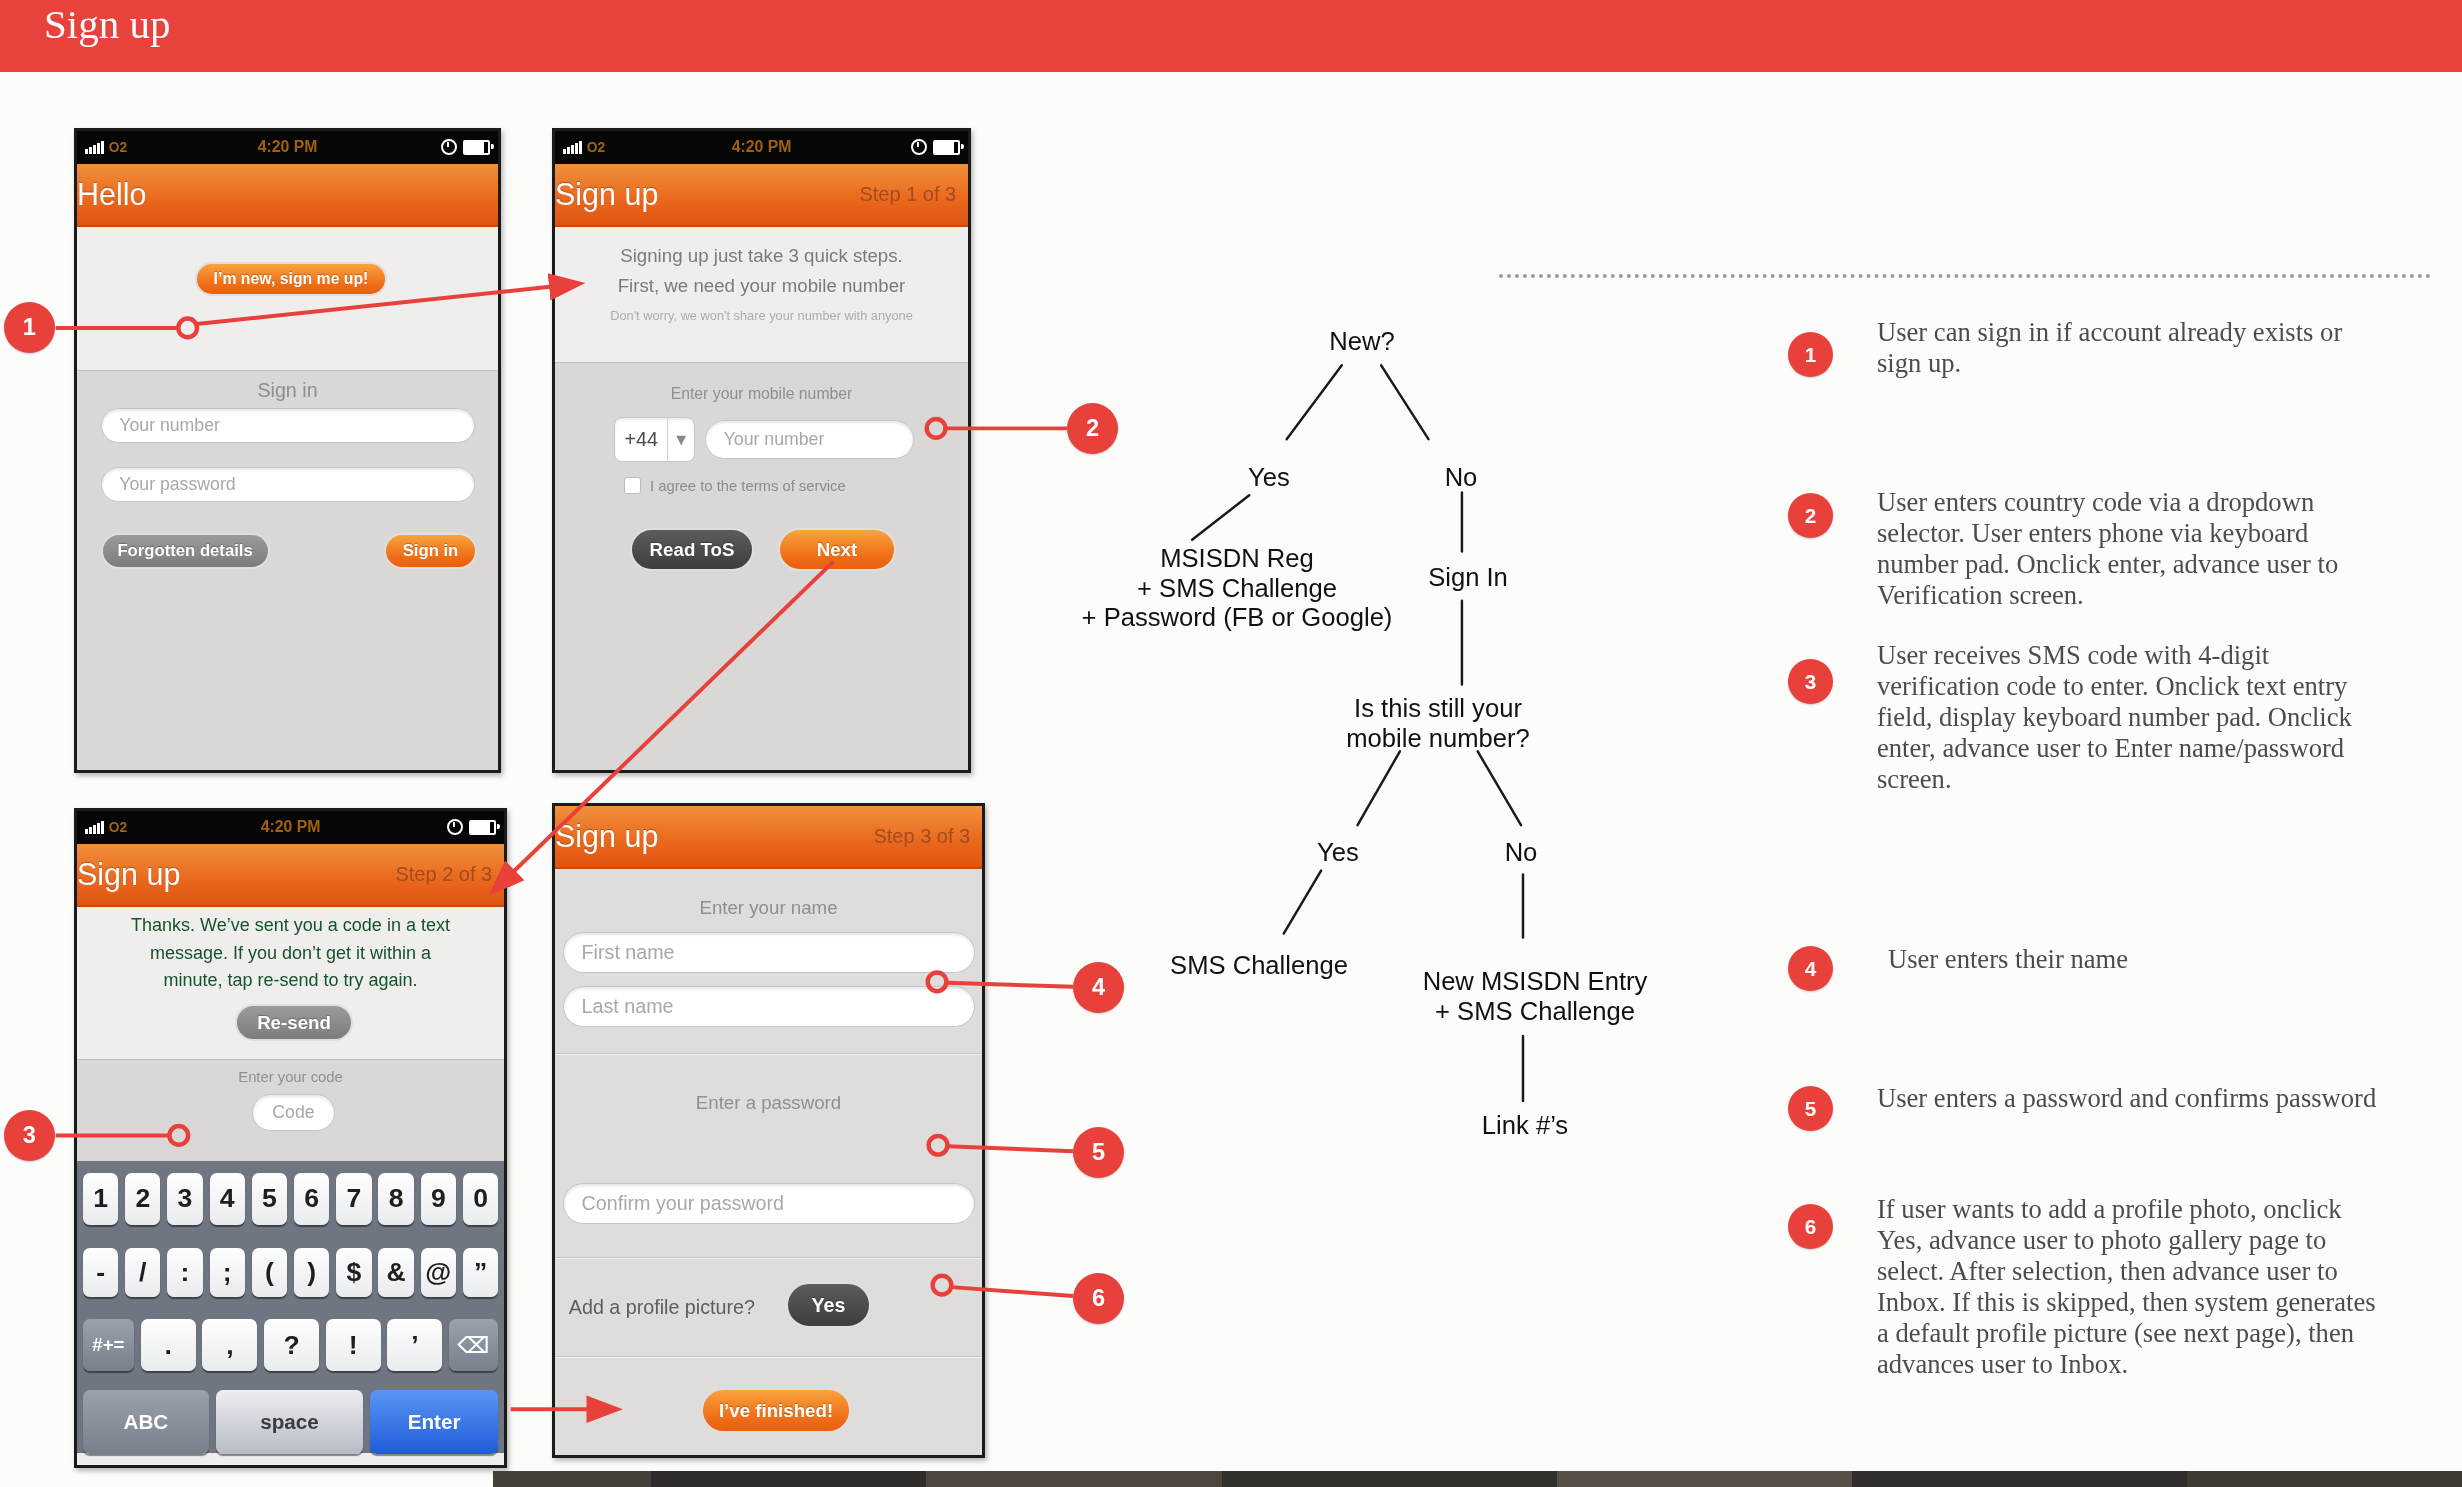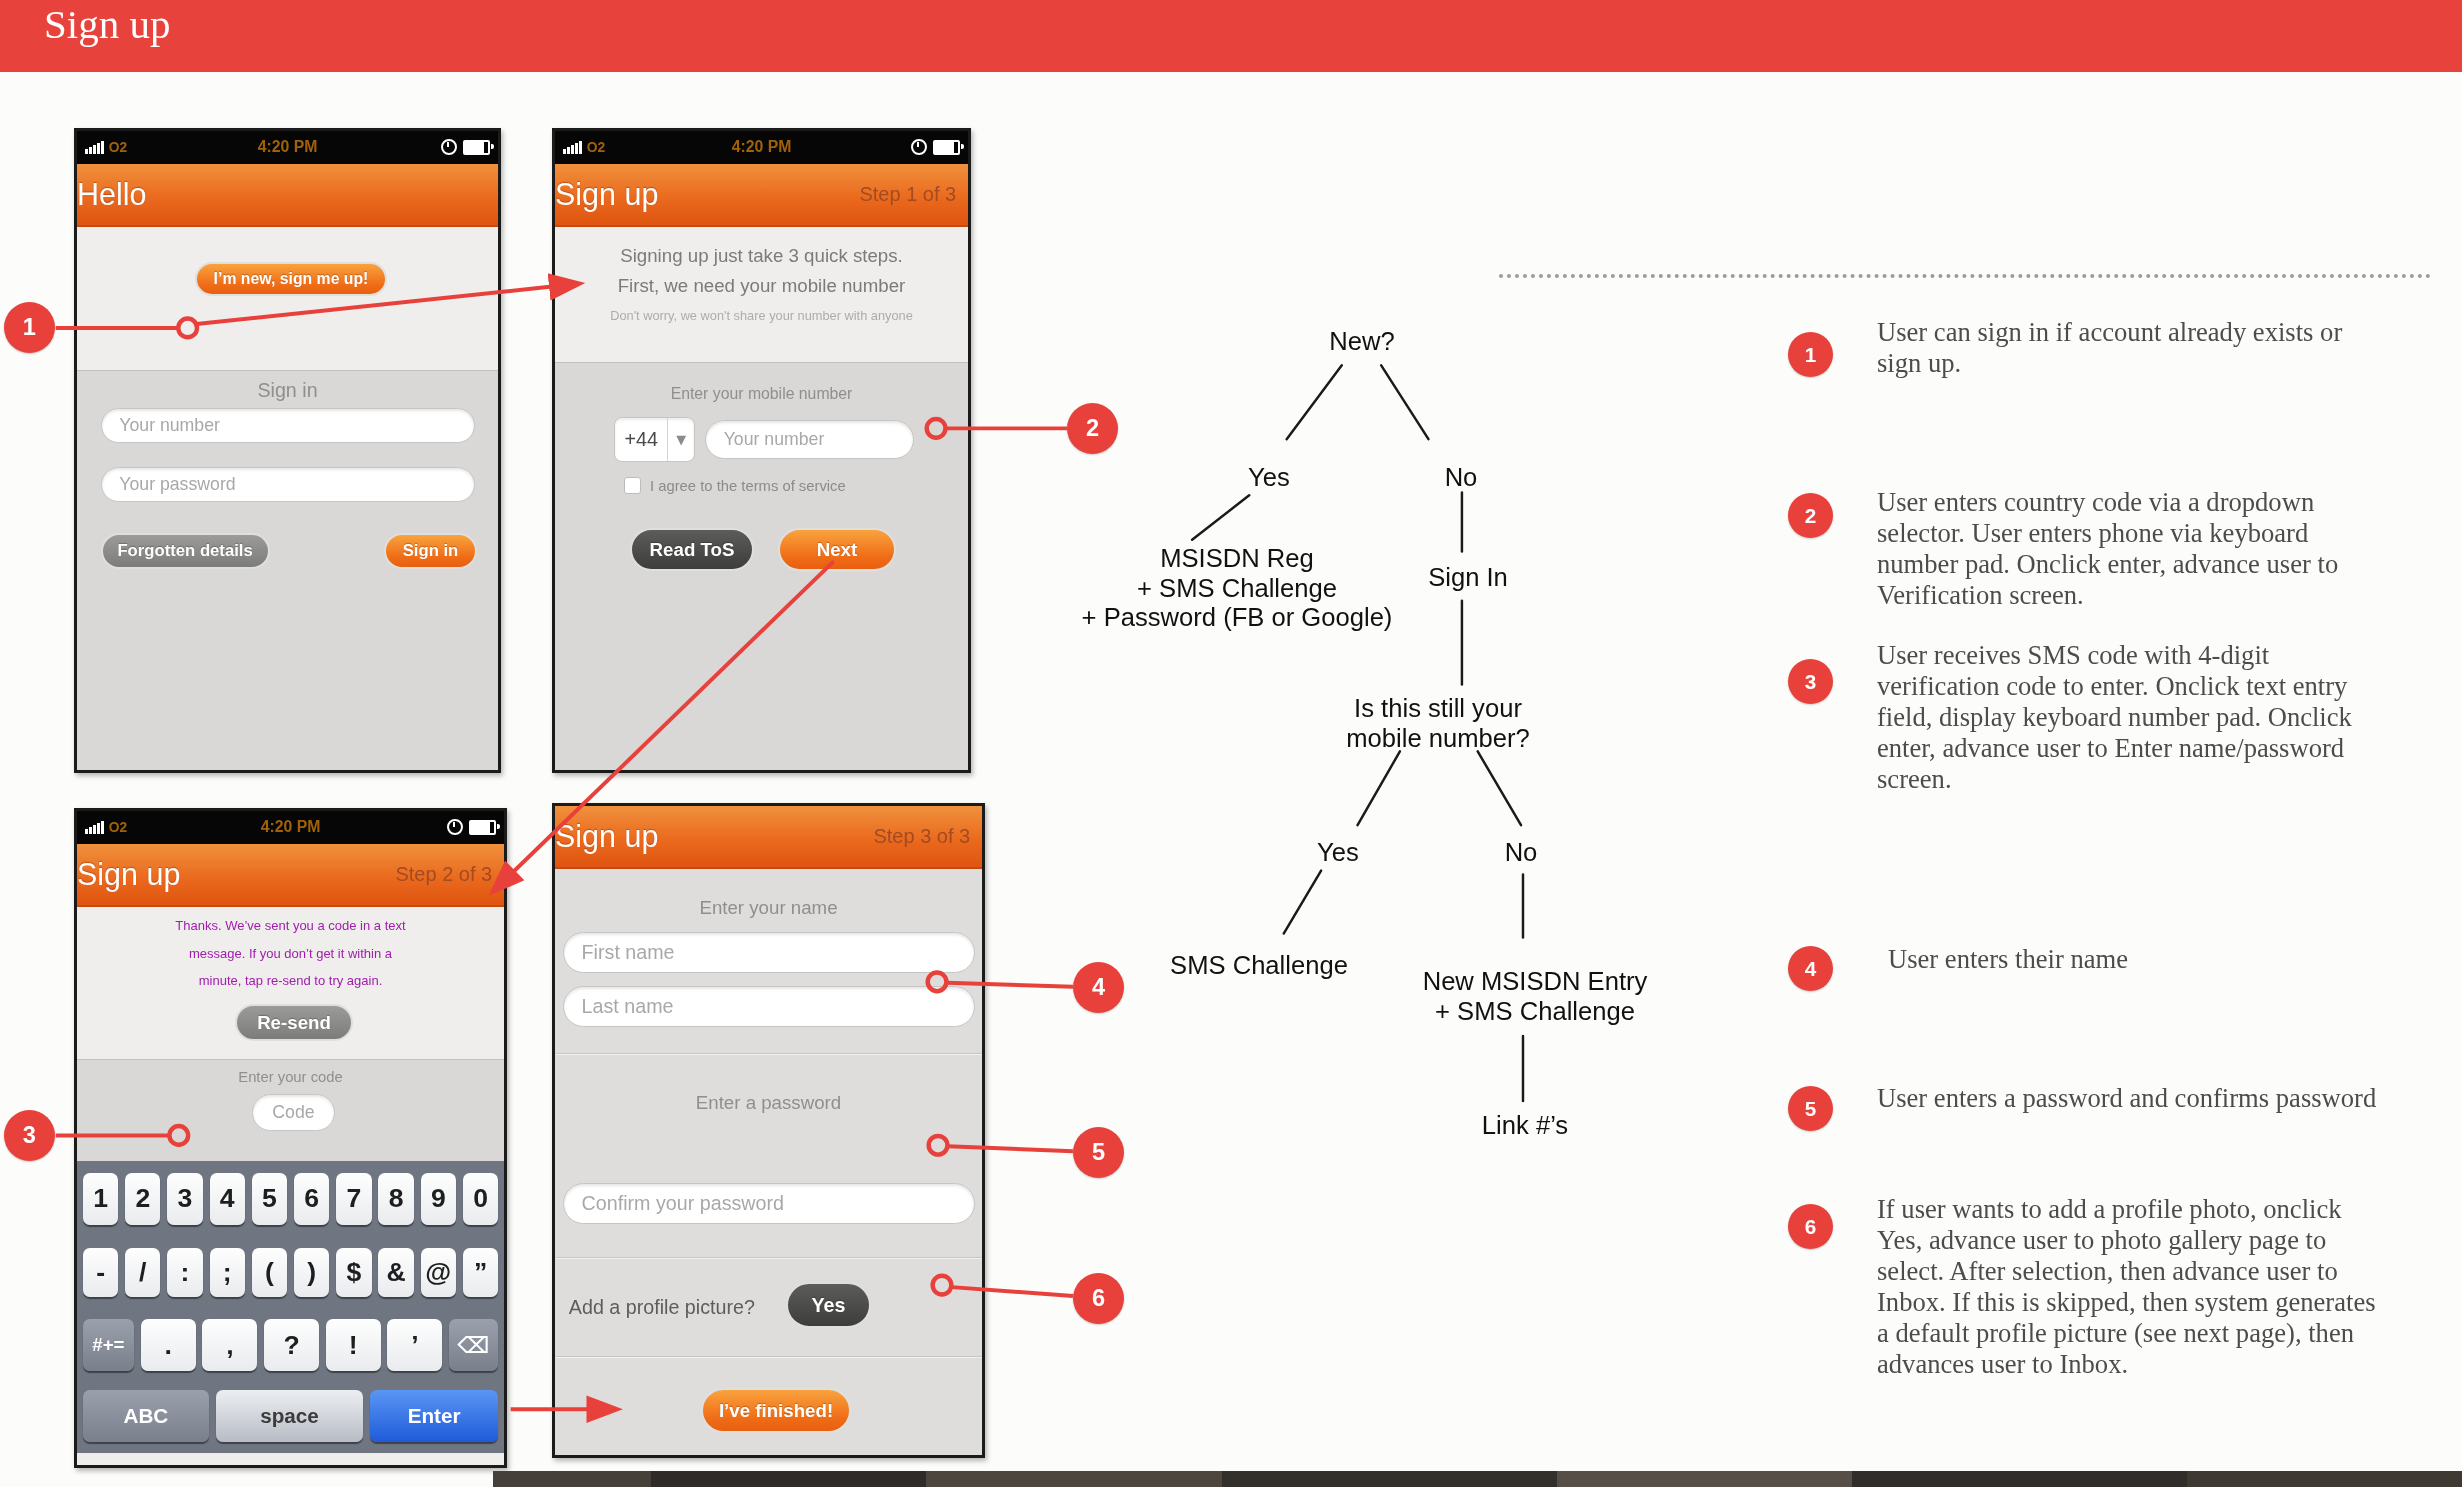--- a/index.html
+++ b/index.html
@@ -173,21 +173,21 @@
       <div class="time">4:20 PM</div>
       <div class="right">
         <span class="clockico"></span>
         <span class="batt"></span>
       </div>
     </div>
     <div class="phead" style="top:32.5px;">
       <div class="ptitle">Sign up</div>
       <div class="pstep">Step 2 of 3</div>
     </div>
-    <div class="seclabel preline" style="top:101px;font-size:13px;line-height:27.6px;color:#a21caf;">Thanks. We’ve sent you a code in a text
+    <div class="seclabel preline" style="top:101px;font-size:18px;line-height:27.6px;color:#14532d;">Thanks. We’ve sent you a code in a text
 message. If you don’t get it within a
 minute, tap re-send to try again.</div>
     <div class="btn gray" style="left:158px;top:193px;width:118px;height:37px;font-size:18.7px;">Re-send</div>
     <div class="darksec" style="top:248px;height:105px;"></div>
     <div class="seclabel" style="top:258px;font-size:14.8px;">Enter your code</div>
     <input class="pill" style="left: 175px; top: 283px; width: 83px; height: 37px; font-size: 17.7px; text-align: center; padding: 0px 5.9px;" placeholder="Code">
 
     <div class="kb" style="top:350px;height:292px;">
       <div class="krow" style="top:11.8px;height:52px;">
         <div class="key">1</div>
@@ -215,21 +215,21 @@
       </div>
       <div class="krow" style="top:158px;height:52px;">
         <div class="key mod" style="flex:0 0 51px;">#+=</div>
         <div class="key">.</div>
         <div class="key">,</div>
         <div class="key">?</div>
         <div class="key">!</div>
         <div class="key">’</div>
         <div class="key mod bsp" style="flex:0 0 49px;">⌫</div>
       </div>
-      <div class="krow" style="top:229px;height:52px;">
+      <div class="krow" style="top:229px;height:64px;">
         <div class="key mod" style="flex:0 0 126px;font-size:20.7px;">ABC</div>
         <div class="key space">space</div>
         <div class="key enter" style="flex:0 0 128px;">Enter</div>
       </div>
     </div>
   </div>
 
   <div class="phone" style="left:552px;top:803px;width:433px;height:655px;">
     <div class="phead" style="top:0;">
       <div class="ptitle">Sign up</div>

